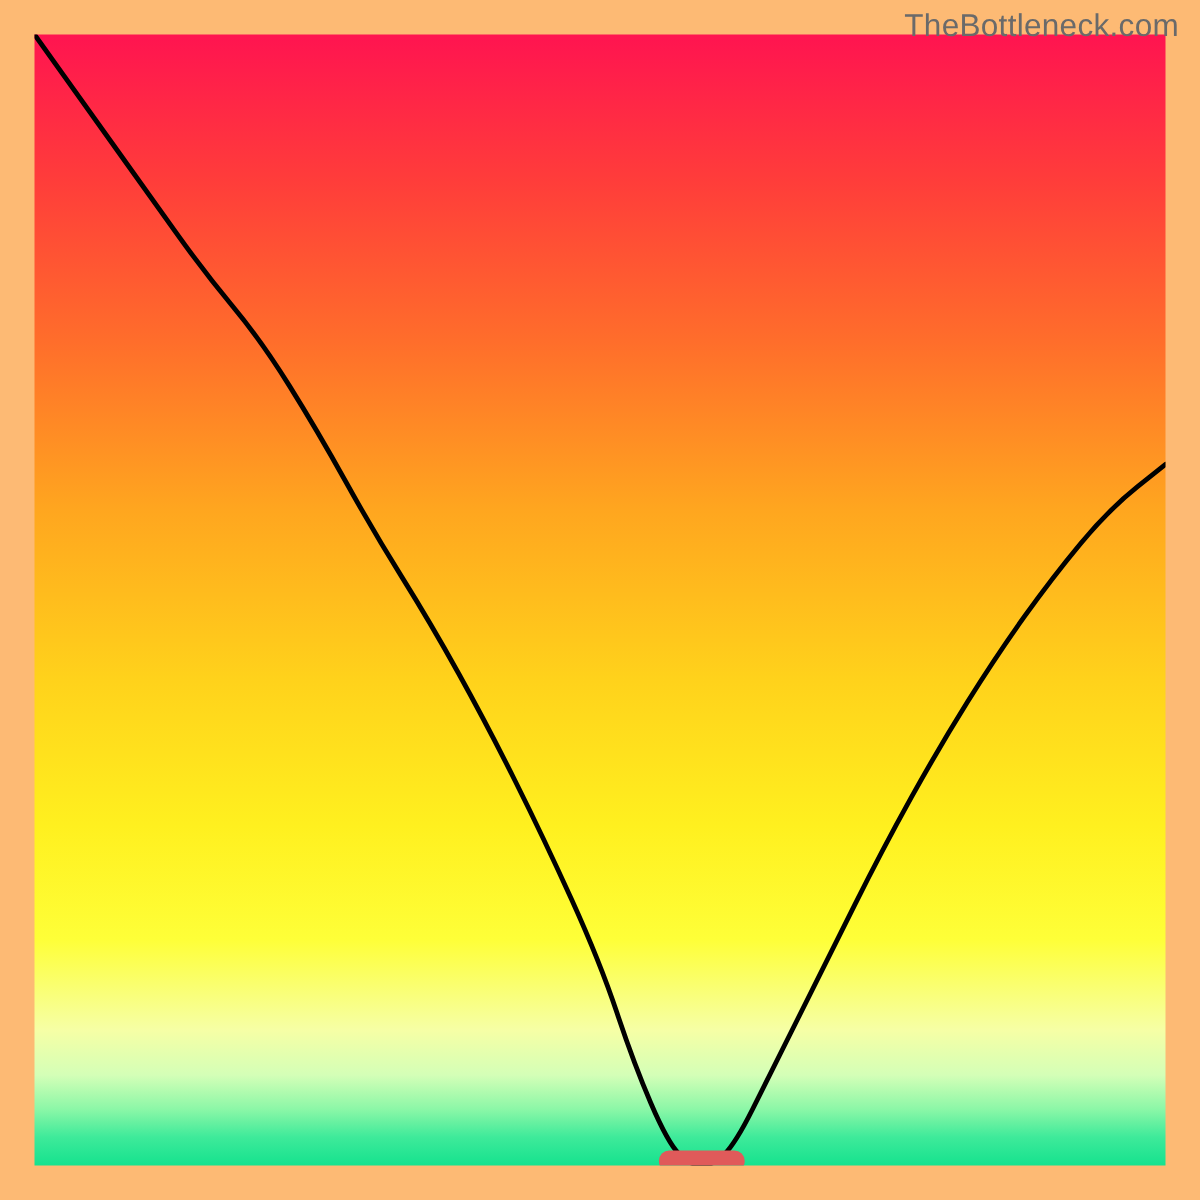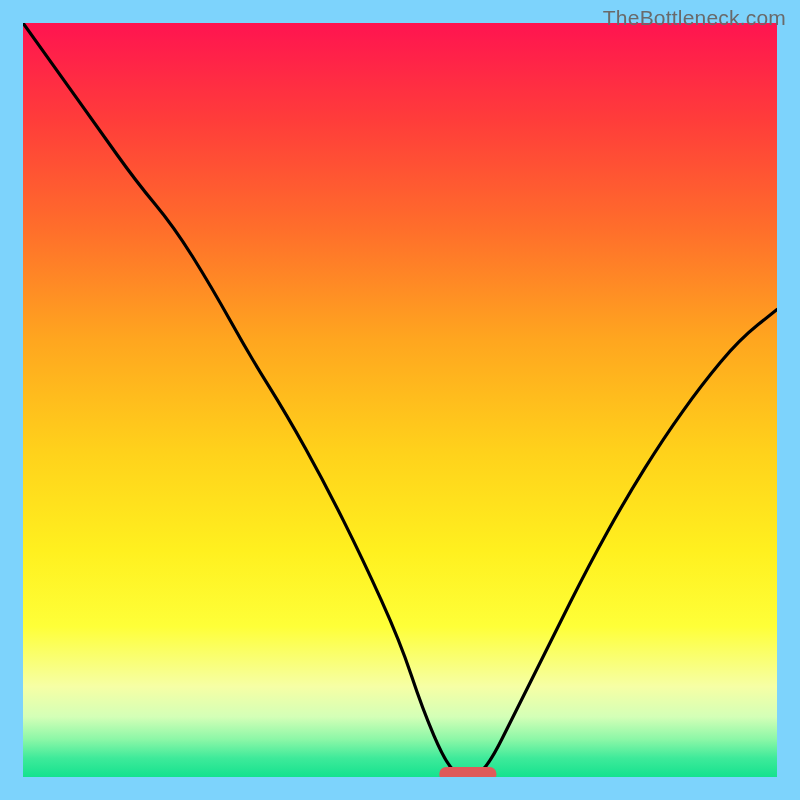--- a/index.html
+++ b/index.html
@@ -8,21 +8,21 @@
     width: 800px;
     height: 800px;
     background: #000;
     overflow: hidden;
     font-family: Arial, Helvetica, sans-serif;
   }
   .frame {
     position: relative;
     width: 800px;
     height: 800px;
-    background: #7dd3fc;
+    background: #fdba74;
   }
   .watermark {
     position: absolute;
     top: 6px;
     right: 14px;
     color: #6a6a6a;
     font-size: 21px;
     font-weight: 400;
     letter-spacing: 0.2px;
     z-index: 10;

